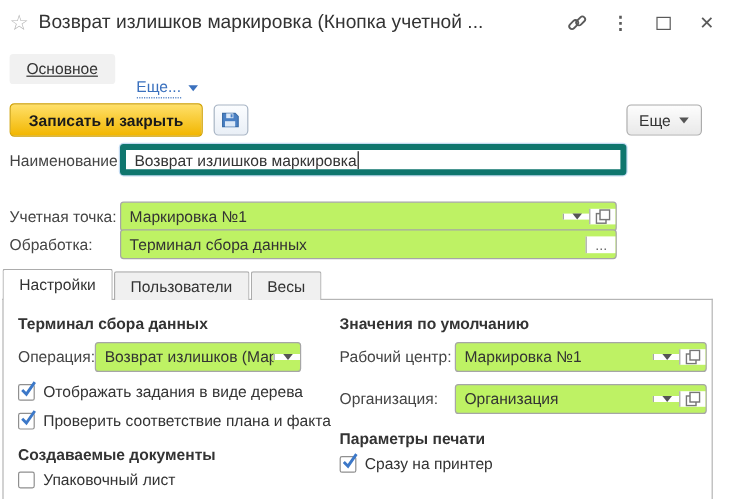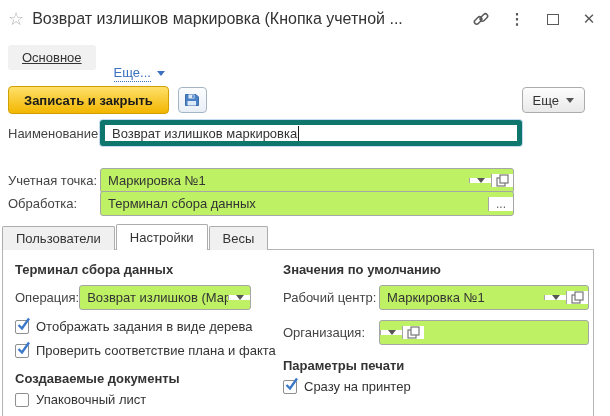--- a/index.html
+++ b/index.html
@@ -185,22 +185,22 @@
 
 <div class="form-row row3">
   <span class="form-label">Обработка:</span>
   <span class="field-group fg-414">
     <span class="field-text">Терминал сбора данных</span>
     <span class="field-btn wide">...</span>
   </span>
 </div>
 
 <div class="tabs">
+  <span class="tab active">Настройки</span>
   <span class="tab">Пользователи</span>
-  <span class="tab active">Настройки</span>
   <span class="tab">Весы</span>
 </div>
 
 <div class="panel">
 
   <div class="col-left">
     <div class="group-header">Терминал сбора данных</div>
 
     <div class="op-row">
       <span class="op-label">Операция:</span>
@@ -253,20 +253,21 @@
             <rect x="1" y="4" width="8" height="8" fill="#fff" stroke="#777" stroke-width="1.2"></rect>
             <rect x="4" y="1" width="8" height="8" fill="#fff" stroke="#777" stroke-width="1.2"></rect>
           </svg>
         </span>
       </span>
     </div>
 
     <div class="r-row">
       <span class="r-label">Организация:</span>
       <span class="field-group r-group">
+        <span class="field-text">Организация</span>
         <span class="field-btn">
             <span class="tri-gray"></span>
           </span>
         <span class="field-btn">
           <svg class="open-icon" width="13" height="13" viewBox="0 0 13 13">
             <rect x="1" y="4" width="8" height="8" fill="#fff" stroke="#777" stroke-width="1.2"></rect>
             <rect x="4" y="1" width="8" height="8" fill="#fff" stroke="#777" stroke-width="1.2"></rect>
           </svg>
         </span>
       </span>

